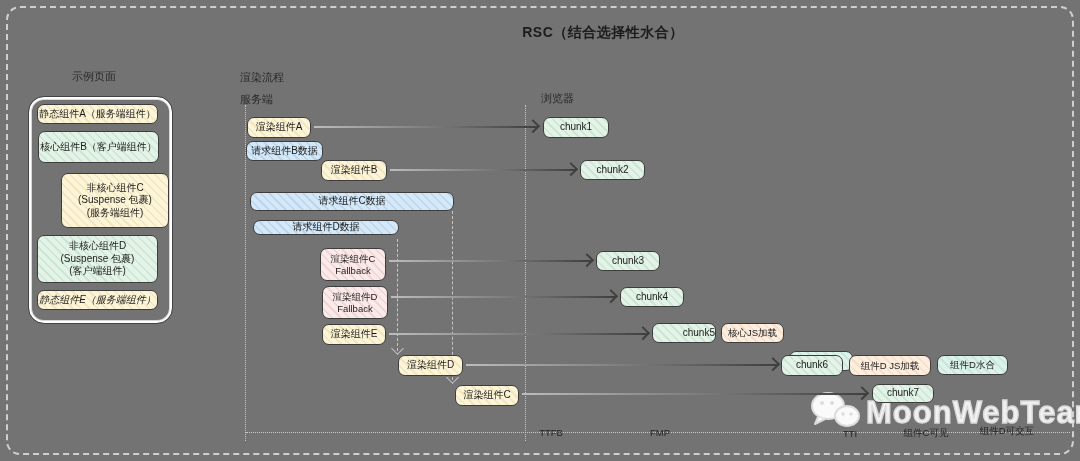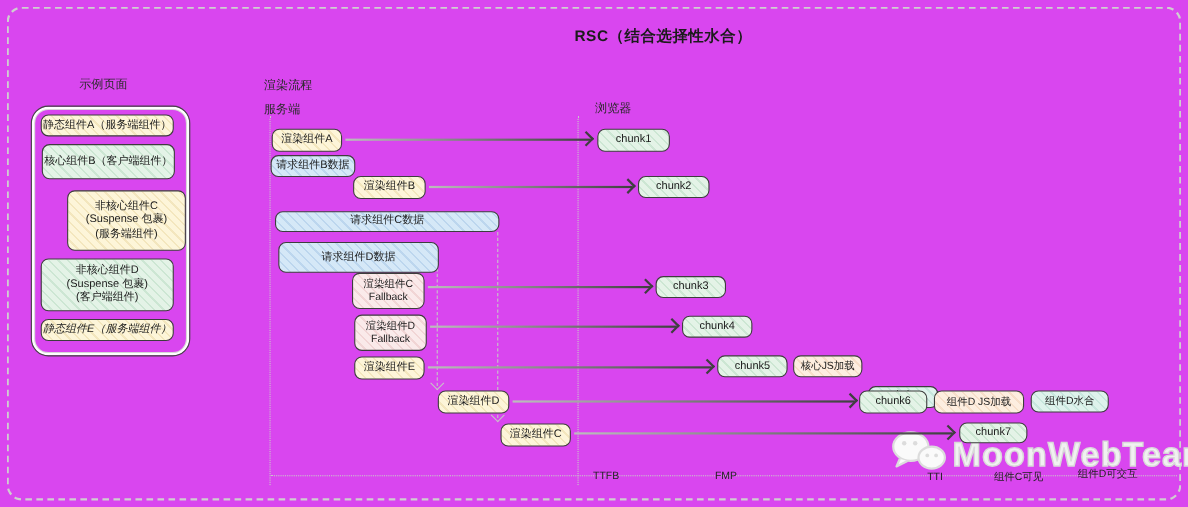--- a/index.html
+++ b/index.html
@@ -1,17 +1,17 @@
 <!DOCTYPE html>
 <html><head>
 <meta charset="utf-8">
 <style>
   html,body{margin:0;padding:0;background:#fff;}
   #canvas{
-    position:relative;width:1080px;height:461px;background:#d946ef;overflow:hidden;
+    position:relative;width:1080px;height:461px;background:#737373;overflow:hidden;
     font-family:"Liberation Sans","DejaVu Sans",sans-serif;color:#1b1b1b;
   }
   .frame{
     position:absolute;left:6px;top:6px;right:6px;bottom:6px;
     border:2px dashed #cfcfcf;border-radius:14px;pointer-events:none;
   }
   .label{position:absolute;font-size:11px;color:#2a2a2a;white-space:nowrap;}
   .title{position:absolute;top:24px;left:603px;transform:translateX(-50%);
     font-size:14px;font-weight:bold;letter-spacing:.5px;white-space:nowrap;}
   .box{
@@ -113,21 +113,21 @@
   </div>
   <div class="box blue" style="left:246px;top:141px;width:77px;height:20px;">
     <span>请求组件B数据</span>
   </div>
   <div class="box cream" style="left:321px;top:160px;width:66px;height:21px;">
     <span>渲染组件B</span>
   </div>
   <div class="box blue" style="left:250px;top:192px;width:204px;height:19px;">
     <span>请求组件C数据</span>
   </div>
-  <div class="box blue" style="left:253px;top:220px;width:146px;height:28px;">
+  <div class="box blue" style="left:253px;top:220px;width:146px;height:15px;">
     <span>请求组件D数据</span>
   </div>
   <div class="box pink small" style="left:320px;top:248px;width:66px;height:33px;">
     <span>渲染组件C</span>
     <span>Fallback</span>
   </div>
   <div class="box pink small" style="left:322px;top:286px;width:66px;height:33px;">
     <span>渲染组件D</span>
     <span>Fallback</span>
   </div>
@@ -146,21 +146,21 @@
   </div>
   <div class="box green" style="left:580px;top:160px;width:65px;height:20px;">
     <span>chunk2</span>
   </div>
   <div class="box green" style="left:596px;top:251px;width:64px;height:20px;">
     <span>chunk3</span>
   </div>
   <div class="box green" style="left:620px;top:287px;width:64px;height:20px;">
     <span>chunk4</span>
   </div>
-  <div class="box green" style="left:652px;top:323px;width:64px;height:20px;">
+  <div class="box green" style="left:652px;top:323px;width:64px;height:20px;align-items:flex-end;">
     <span>chunk5</span>
   </div>
   <div class="box peach small" style="left:721px;top:323px;width:63px;height:20px;">
     <span>核心JS加载</span>
   </div>
   <div class="box teal" style="left:789px;top:323px;width:64px;height:20px;margin-top:28px;">
     <span>水合</span>
   </div>
   <div class="box green" style="left:781px;top:355px;width:62px;height:21px;">
     <span>chunk6</span>

